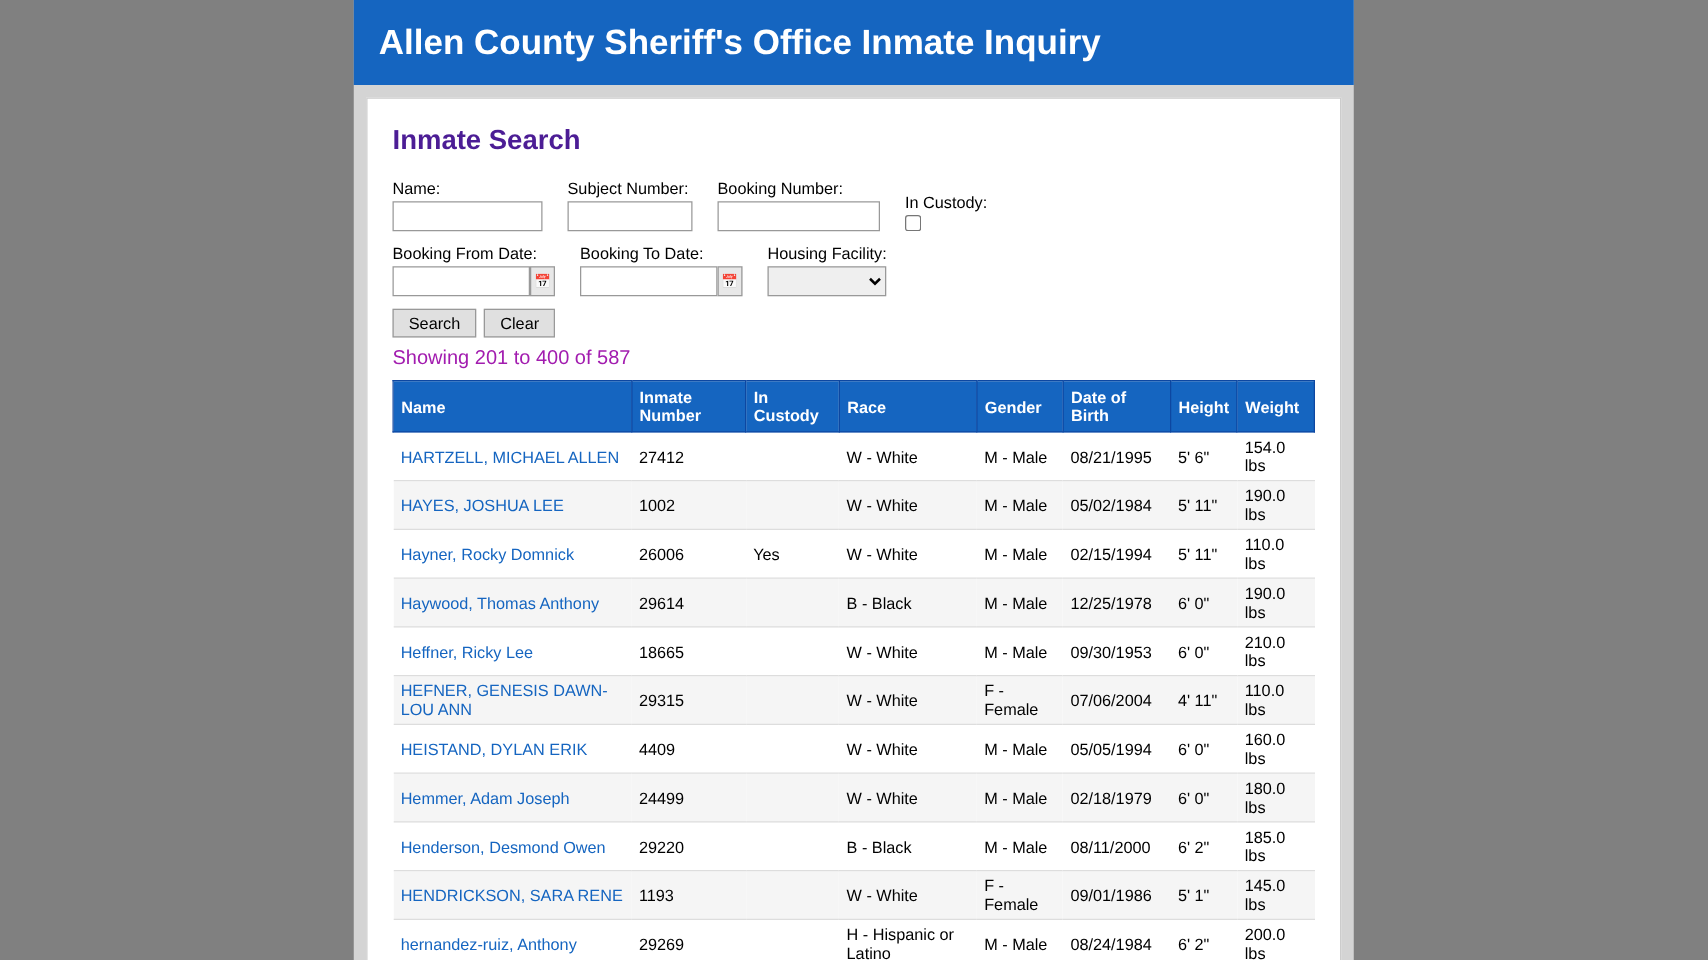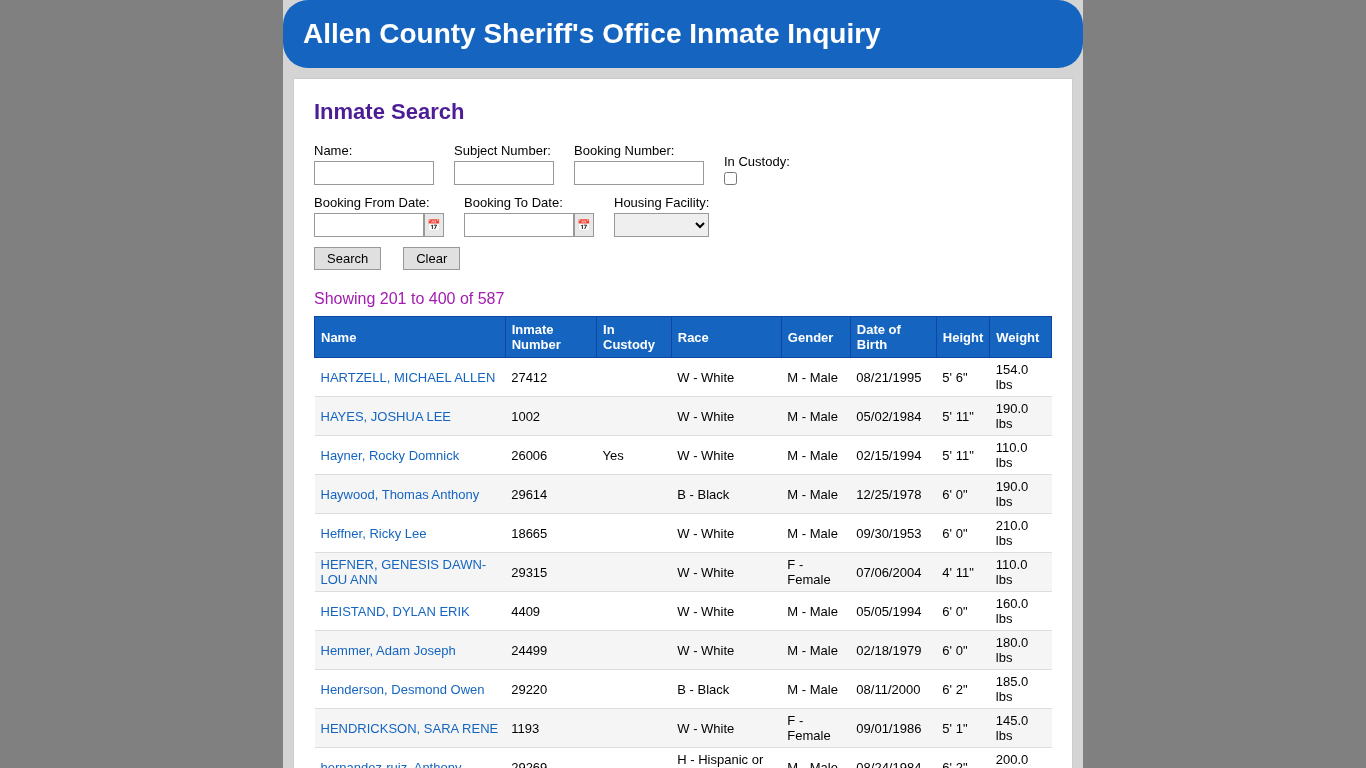--- a/index.html
+++ b/index.html
@@ -11,21 +11,20 @@
     }
     #app-wrapper {
       max-width: 800px;
       margin: 0 auto;
       background: #d4d4d4;
       min-height: 768px;
     }
     #header {
       background: #1565c0;
       padding: 18px 20px 18px 20px;
-      border-radius: 25px;
     }
     #header h1 {
       color: #fff;
       font-size: 28px;
       font-weight: bold;
     }
     #content {
       background: #fff;
       margin: 10px 10px;
       padding: 20px 20px 20px 20px;
@@ -92,23 +91,23 @@
       display: flex;
       flex-direction: column;
       align-items: flex-start;
     }
     .custody-group label {
       font-size: 13px;
       margin-bottom: 3px;
     }
     .btn-row {
       display: flex;
-      gap: 22px;
+      gap: 6px;
       margin-top: 8px;
-      margin-bottom: 20px;
+      margin-bottom: 8px;
     }
     .btn {
       border: 1px solid #999;
       background: #e0e0e0;
       padding: 3px 12px;
       font-size: 13px;
       cursor: pointer;
     }
     #results-count {
       font-size: 16px;

